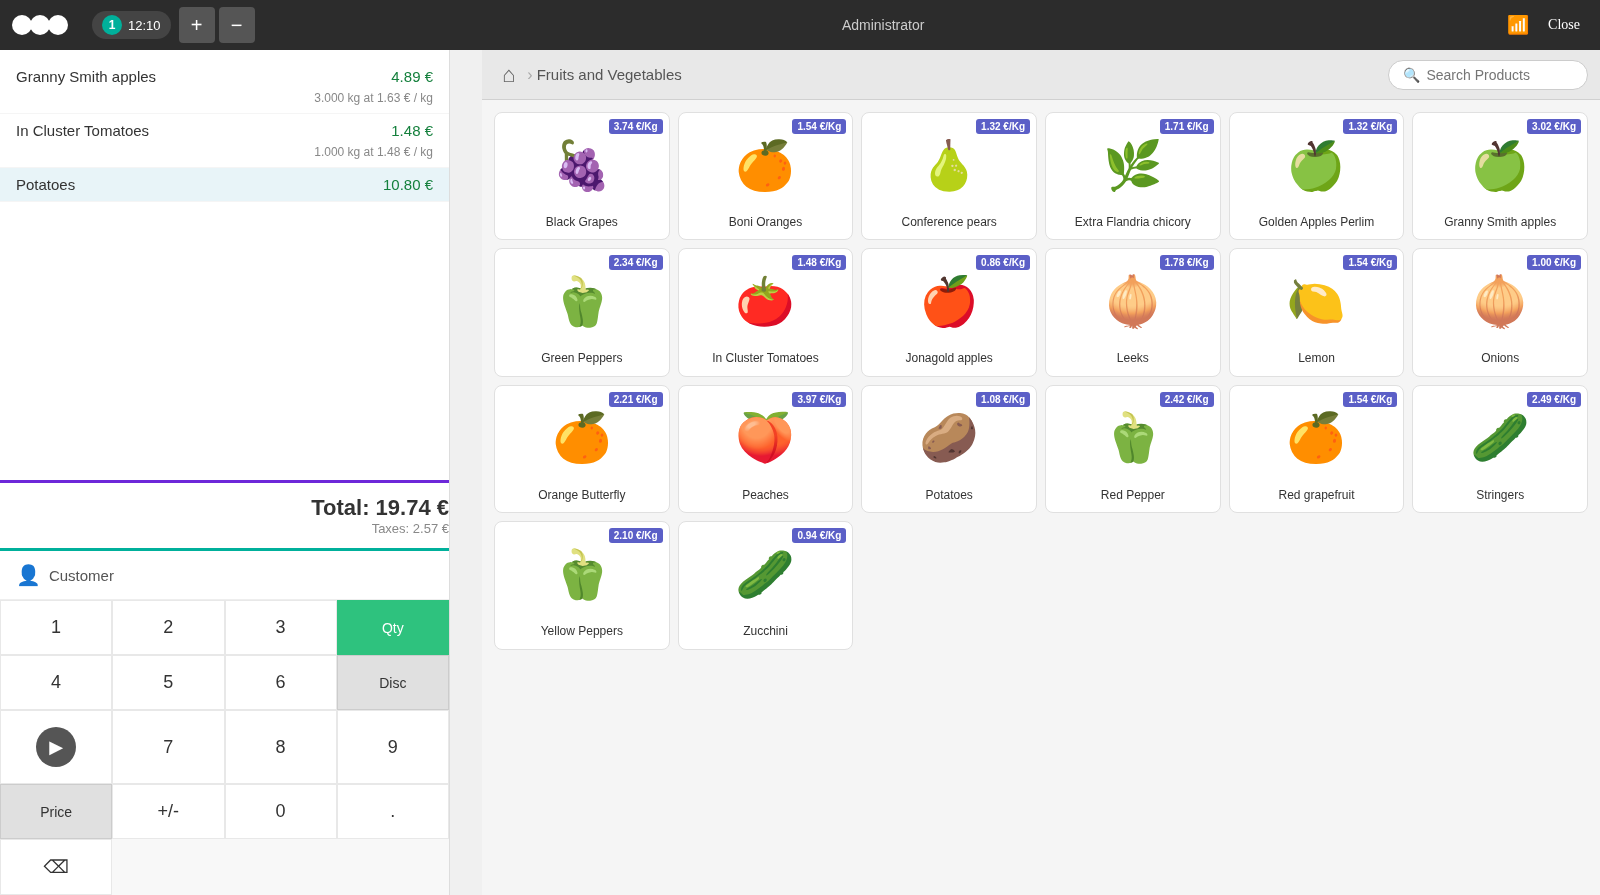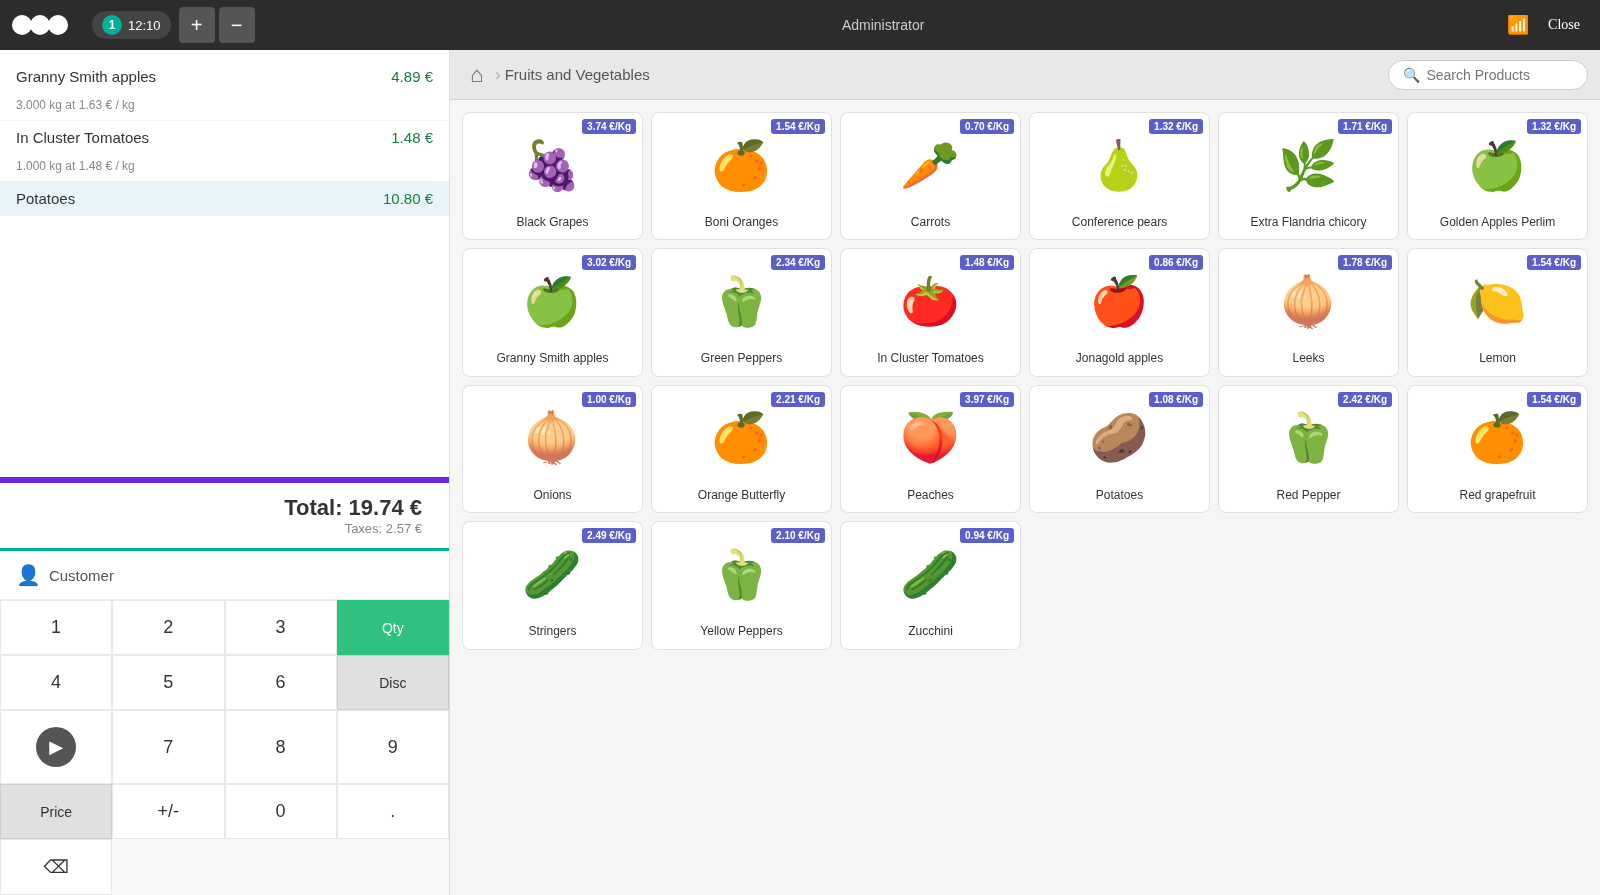--- a/index.html
+++ b/index.html
@@ -29,39 +29,39 @@
       border-radius: 4px; font-size: 20px; cursor: pointer; margin-right: 4px;
       display: flex; align-items: center; justify-content: center;
     }
     .wifi-icon { margin-left: auto; margin-right: 10px; font-size: 18px; color: #4CAF50; }
     .close-btn {
       background: none; border: none; color: white; font-size: 14px;
       cursor: pointer; padding: 4px 8px; font-family: Liberation Serif, serif;
     }
 
     
-    .main-layout { display: flex; height: 845px; }
+    .main-layout { display: flex; height: 845px; gap: 32px; }
 
     
     .left-panel {
       width: 450px; background: white; display: flex; flex-direction: column;
       border-right: 1px solid #ddd;
     }
     .order-lines { flex: 1; padding: 10px 0; overflow-y: auto; }
     .order-line {
       padding: 8px 16px; cursor: pointer;
       border-bottom: 1px solid #f5f5f5;
     }
     .order-line.selected { background: #e8f4f8; }
     .order-line-header { display: flex; justify-content: space-between; align-items: center; }
     .order-line-name { font-size: 15px; font-weight: 500; color: #333; }
     .order-line-price { font-size: 15px; font-weight: 400; color: #15803d; }
-    .order-line-details { font-size: 12px; color: #888; margin-top: 13px; }
+    .order-line-details { font-size: 12px; color: #888; margin-top: 6px; text-align: right; }
     .order-total {
-      border-top: 6px solid #6d28d9; padding: 12px 27px;
+      border-top: 3px solid #6d28d9; padding: 12px 0;
       text-align: right;
     }
     .total-amount { font-size: 22px; font-weight: bold; color: #333; }
     .taxes-amount { font-size: 13px; color: #888; }
 
     
     .numpad {
       border-top: 3px solid #00b09b;
       background: #f8f8f8;
     }
@@ -260,25 +260,20 @@
       <div class="price-badge">3.74 €/Kg</div>
       <div class="product-img" style="font-size:48px; padding-top:12px;">🍇</div>
       <div class="product-name">Black Grapes</div>
     </div>
         <div class="product-card">
       <div class="price-badge">1.54 €/Kg</div>
       <div class="product-img" style="font-size:48px; padding-top:12px;">🍊</div>
       <div class="product-name">Boni Oranges</div>
     </div>
         <div class="product-card">
-      <div class="price-badge">0.70 €/Kg</div>
-      <div class="product-img" style="font-size:48px; padding-top:12px;">🥕</div>
-      <div class="product-name">Carrots</div>
-    </div>
-        <div class="product-card">
       <div class="price-badge">1.32 €/Kg</div>
       <div class="product-img" style="font-size:48px; padding-top:12px;">🍐</div>
       <div class="product-name">Conference pears</div>
     </div>
         <div class="product-card">
       <div class="price-badge">1.71 €/Kg</div>
       <div class="product-img" style="font-size:48px; padding-top:12px;">🌿</div>
       <div class="product-name">Extra Flandria chicory</div>
     </div>
         <div class="product-card">

